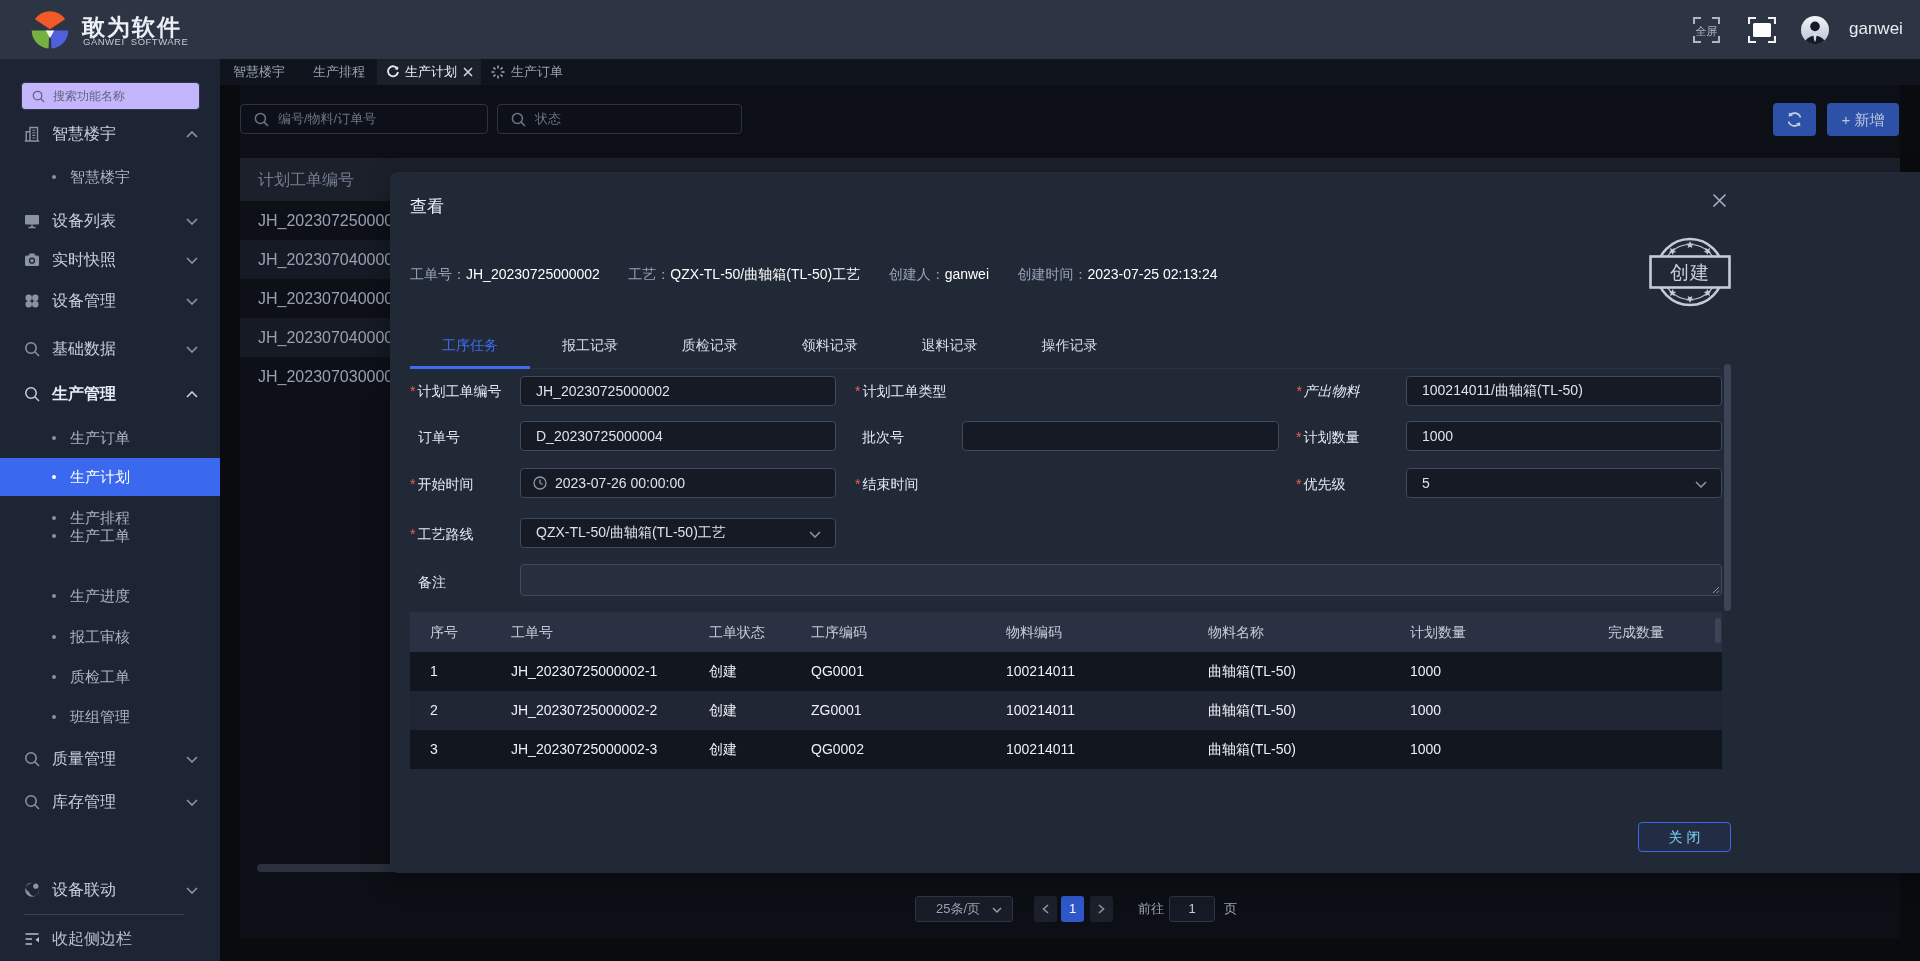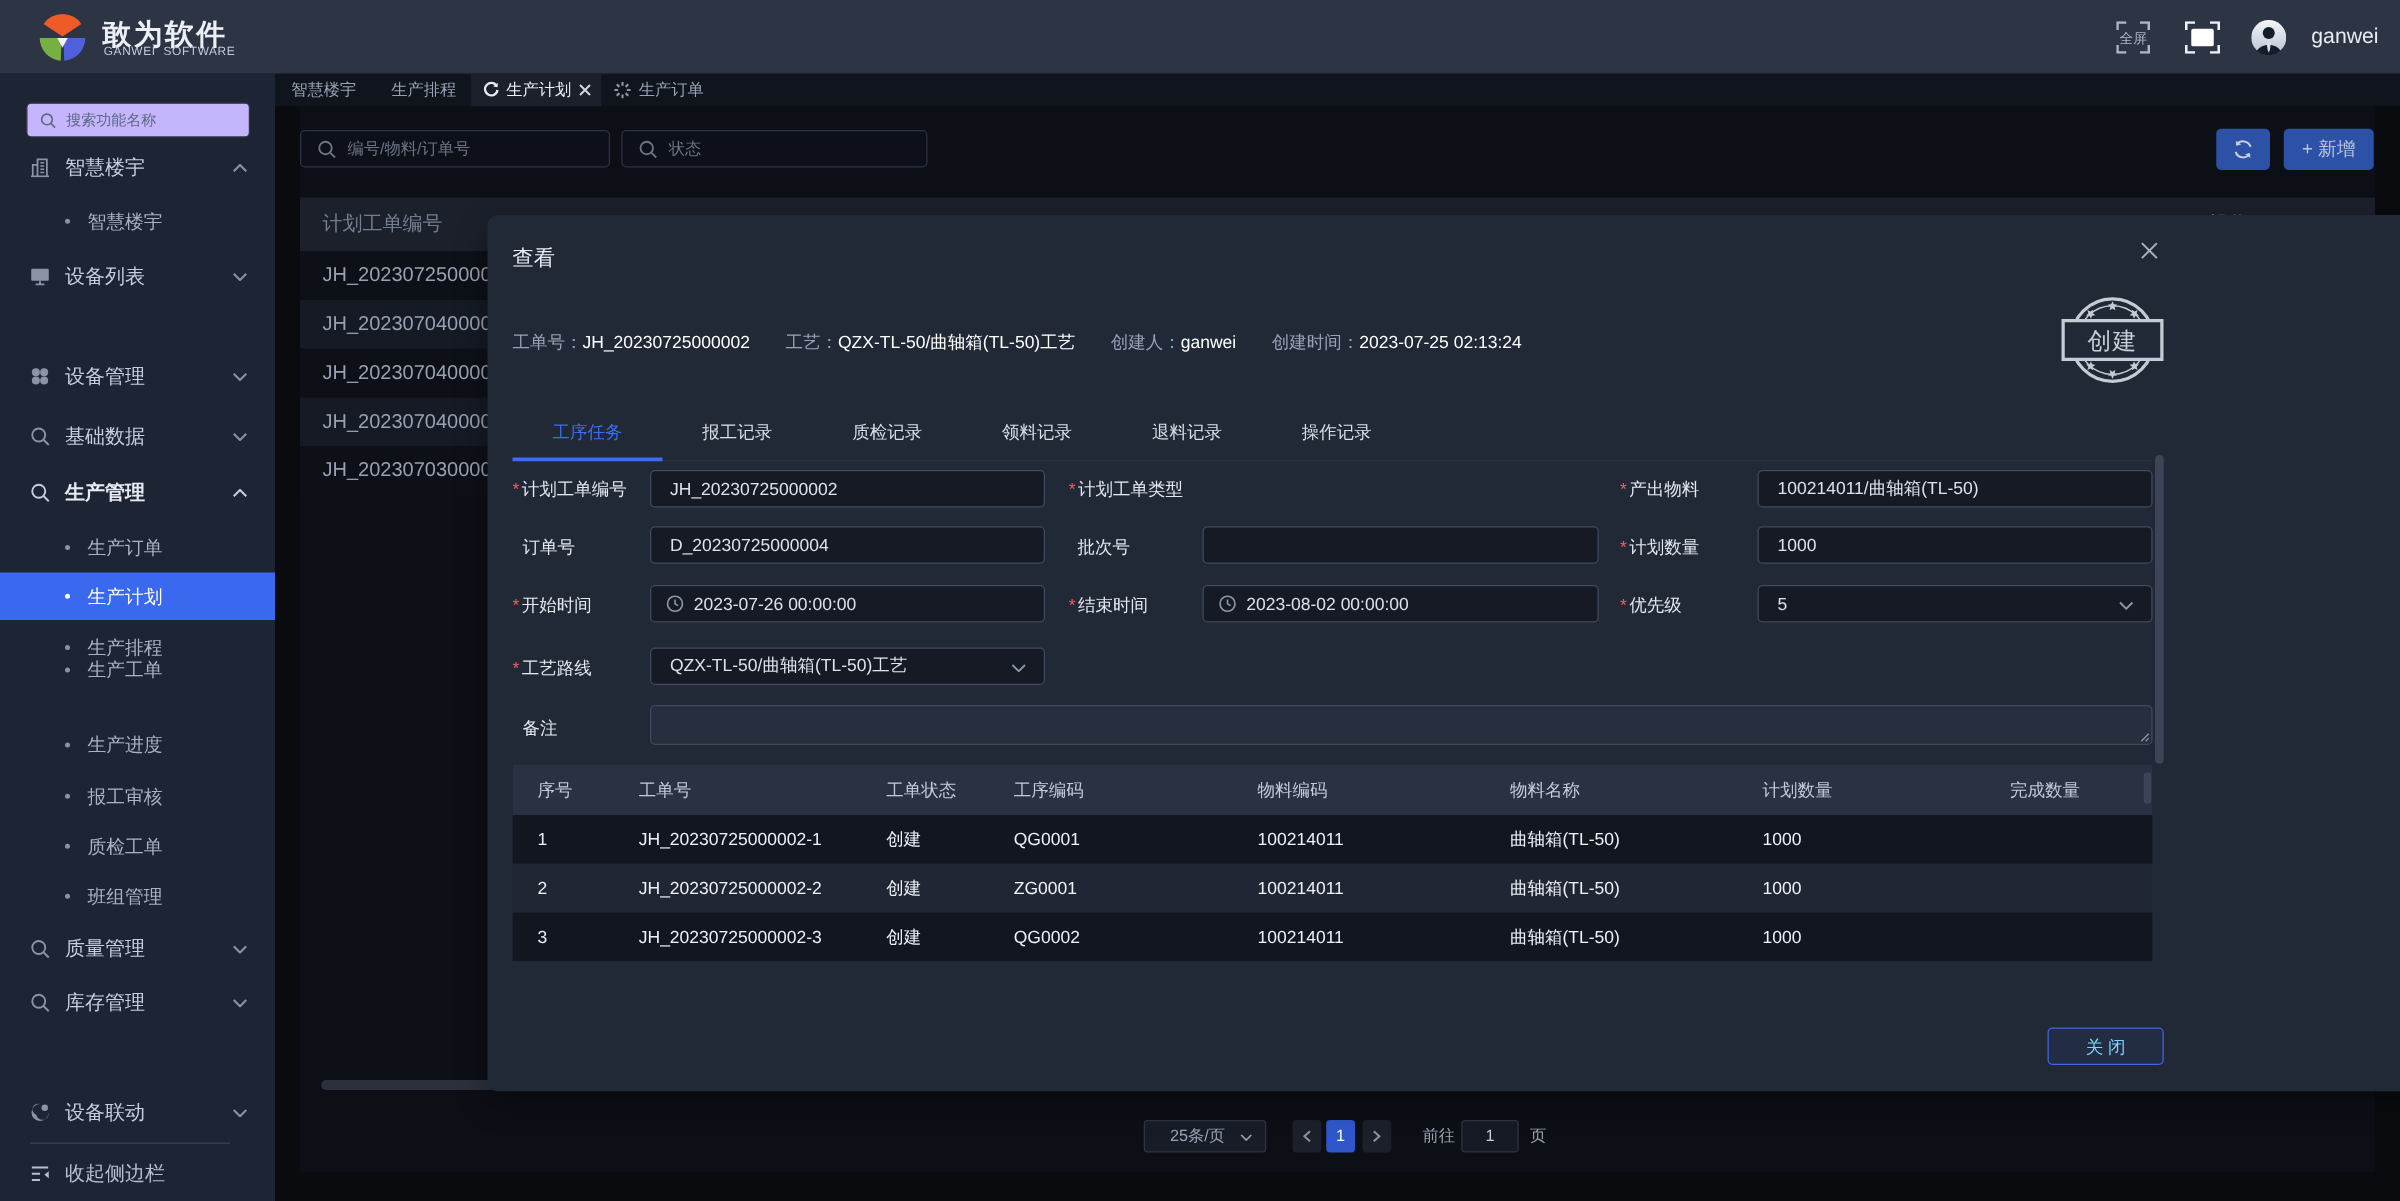--- a/index.html
+++ b/index.html
@@ -252,20 +252,32 @@
     <div class="sitem" style="top:142px;height:40px;">
       <svg class="ic" viewBox="0 0 16 16">
           <rect x="1" y="2" width="14" height="9.5" rx="1" fill="#8b94a6"></rect>
           <path d="M8 11.5 V14 M4.5 14.5 H11.5" stroke="#8b94a6" stroke-width="1.5" fill="none"></path>
         </svg>
       <span>设备列表</span>
       <svg class="chev" width="12" height="7" viewBox="0 0 12 7">
           <path d="M1 1 L6 6 L11 1" stroke="#8b94a6" stroke-width="1.6" fill="none"></path>
         </svg>
     </div>
+    <div class="sitem" style="top:181px;height:40px;">
+      <svg class="ic" viewBox="0 0 16 16">
+          <rect x="1" y="3.5" width="14" height="10.5" rx="1.5" fill="#8b94a6"></rect>
+          <rect x="5" y="1.5" width="6" height="3" rx="1" fill="#8b94a6"></rect>
+          <circle cx="8" cy="8.7" r="3.1" fill="#1d2534"></circle>
+          <circle cx="8" cy="8.7" r="1.7" fill="#8b94a6"></circle>
+        </svg>
+      <span>实时快照</span>
+      <svg class="chev" width="12" height="7" viewBox="0 0 12 7">
+          <path d="M1 1 L6 6 L11 1" stroke="#8b94a6" stroke-width="1.6" fill="none"></path>
+        </svg>
+    </div>
     <div class="sitem" style="top:222px;height:40px;">
       <svg class="ic" viewBox="0 0 16 16">
           <circle cx="4.7" cy="4.7" r="3.2" fill="#8b94a6"></circle>
           <circle cx="11.3" cy="4.7" r="3.2" fill="#8b94a6"></circle>
           <circle cx="4.7" cy="11.3" r="3.2" fill="#8b94a6"></circle>
           <circle cx="11.3" cy="11.3" r="3.2" fill="#8b94a6"></circle>
         </svg>
       <span>设备管理</span>
       <svg class="chev" width="12" height="7" viewBox="0 0 12 7">
           <path d="M1 1 L6 6 L11 1" stroke="#8b94a6" stroke-width="1.6" fill="none"></path>
@@ -441,21 +453,21 @@
       <span style="margin-left:60px;">操作记录</span>
     </div>
     <div class="abs" style="left:20px;top:196px;width:1311px;height:1px;background:#2b3243;"></div>
     <div class="abs" style="left:20px;top:194px;width:120px;height:3px;background:#3e6df2;"></div>
 
     <div class="flabel" style="left:20px;top:211px;"><span class="star">*</span>计划工单编号</div>
     <div class="inp" style="left:130px;top:204px;width:316px;height:30px;">
         <span style="margin-left:15px;">JH_20230725000002</span>
       </div>
     <div class="flabel" style="left:465px;top:211px;"><span class="star">*</span>计划工单类型</div>
-    <div class="flabel" style="left:906px;top:211px;"><span class="star">*</span>产出物料</div>
+    <div class="flabel" style="left:906px;top:211px;font-style:italic;"><span class="star">*</span>产出物料</div>
     <div class="inp" style="left:1016px;top:204px;width:316px;height:30px;">
         <span style="margin-left:15px;">100214011/曲轴箱(TL-50)</span>
       </div>
 
     <div class="flabel" style="left:28px;top:257px;">订单号</div>
     <div class="inp" style="left:130px;top:249px;width:316px;height:30px;">
         <span style="margin-left:15px;">D_20230725000004</span>
       </div>
     <div class="flabel" style="left:472px;top:257px;">批次号</div>
     <div class="inp" style="left:572px;top:249px;width:317px;height:30px;"></div>
@@ -466,27 +478,20 @@
 
     <div class="flabel" style="left:20px;top:304px;"><span class="star">*</span>开始时间</div>
     <div class="inp" style="left:130px;top:296px;width:316px;height:30px;">
       <svg style="margin-left:12px;" width="14" height="14" viewBox="0 0 14 14">
           <circle cx="7" cy="7" r="6" stroke="#8d96a8" stroke-width="1.3" fill="none"></circle>
           <path d="M7 3.5 V7 L9.5 8.5" stroke="#8d96a8" stroke-width="1.3" fill="none"></path>
         </svg>
       <span style="margin-left:8px;">2023-07-26 00:00:00</span>
       </div>
     <div class="flabel" style="left:465px;top:304px;"><span class="star">*</span>结束时间</div>
-    <div class="inp" style="left:572px;top:296px;width:317px;height:30px;">
-      <svg style="margin-left:12px;" width="14" height="14" viewBox="0 0 14 14">
-          <circle cx="7" cy="7" r="6" stroke="#8d96a8" stroke-width="1.3" fill="none"></circle>
-          <path d="M7 3.5 V7 L9.5 8.5" stroke="#8d96a8" stroke-width="1.3" fill="none"></path>
-        </svg>
-      <span style="margin-left:8px;">2023-08-02 00:00:00</span>
-      </div>
     <div class="flabel" style="left:906px;top:304px;"><span class="star">*</span>优先级</div>
     <div class="inp" style="left:1016px;top:296px;width:316px;height:30px;">
         <span style="margin-left:15px;">5</span>
       <svg class="abs" style="right:14px;top:12px;" width="12" height="7" viewBox="0 0 12 7">
           <path d="M1 1 L6 6 L11 1" stroke="#8d96a8" stroke-width="1.5" fill="none"></path>
         </svg>
       </div>
 
     <div class="flabel" style="left:20px;top:354px;"><span class="star">*</span>工艺路线</div>
     <div class="inp" style="left:130px;top:346px;width:316px;height:30px;">

